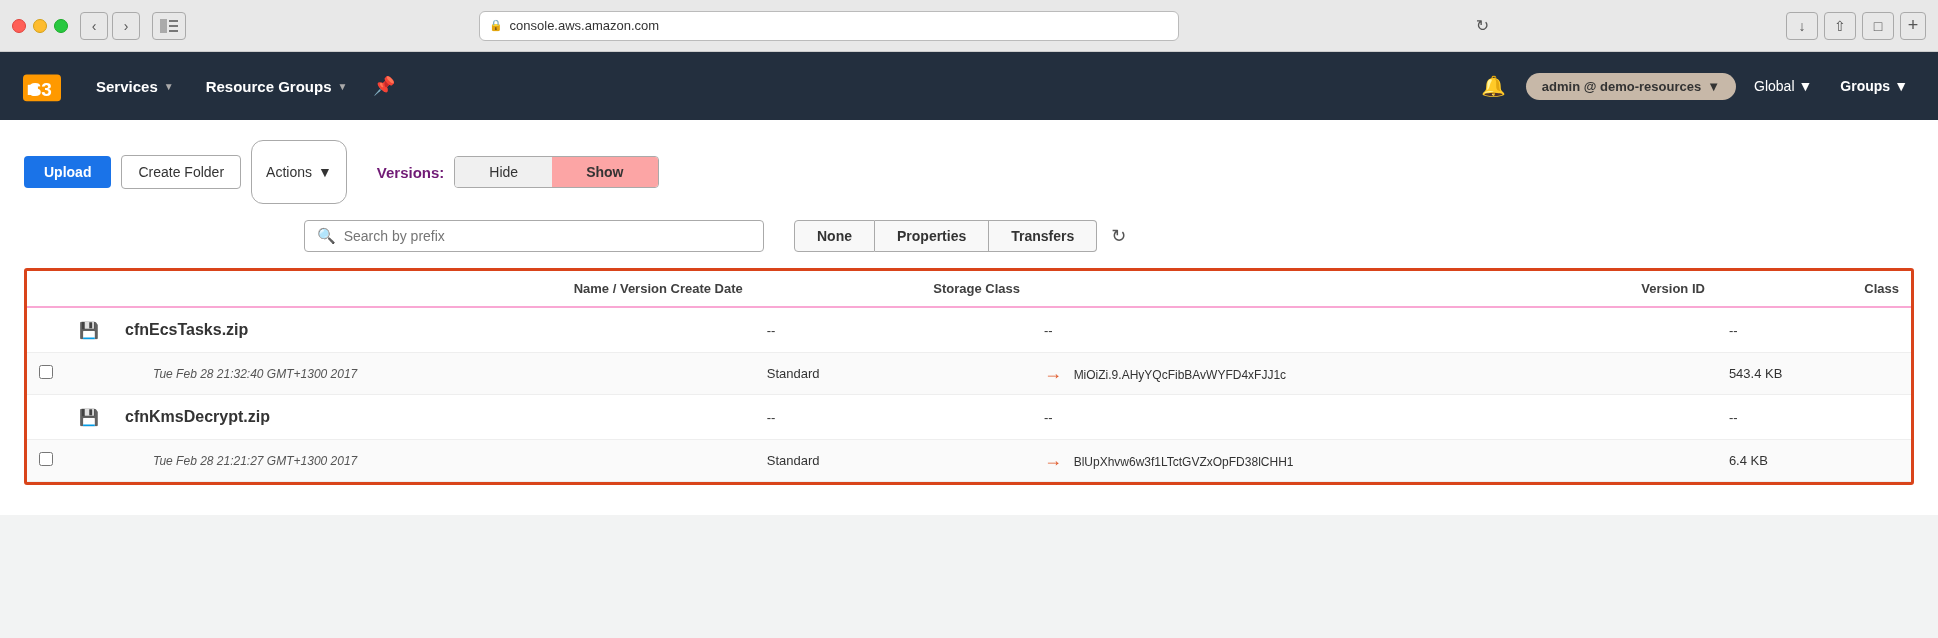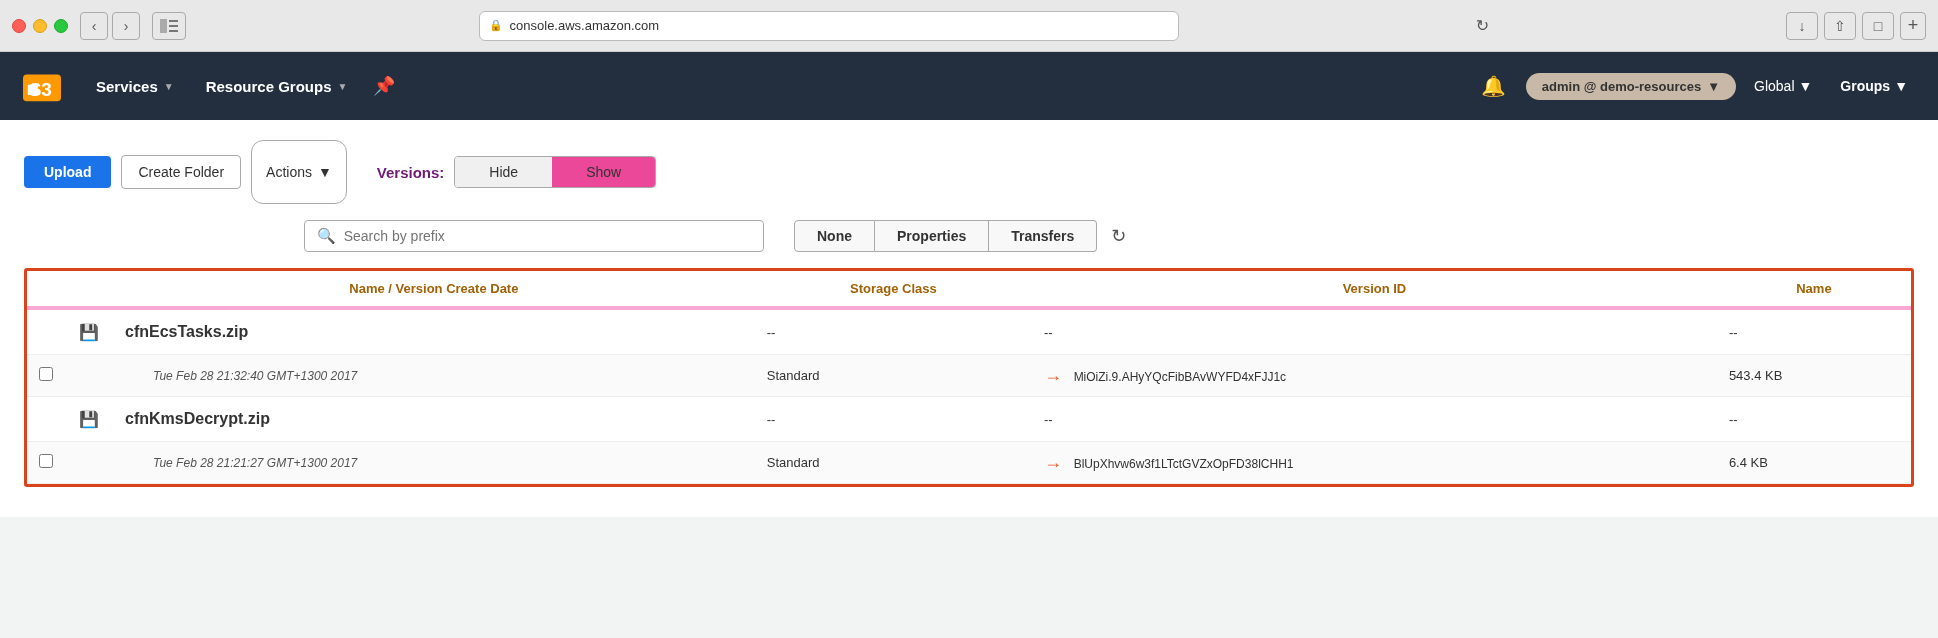--- a/index.html
+++ b/index.html
@@ -124,21 +124,21 @@
     .versions-label {
       font-size: 15px; font-weight: 700; color: #701a75; margin-left: 20px;
     }
     .versions-toggle {
       display: flex; border: 1px solid #aaa; border-radius: 4px; overflow: hidden;
     }
     .toggle-btn {
       padding: 7px 34px; font-size: 14px; font-weight: 500; cursor: pointer; border: none;
       background: #f0f0f0; color: #333;
     }
-    .toggle-btn.active { background: #ec4899; font-weight: 400; }
+    .toggle-btn.active { background: #fca5a5; font-weight: 700; }
 
     
     .search-row {
       display: flex;
       align-items: center;
       gap: 0;
       margin-bottom: 16px;
       margin-left: 280px;
     }
     .search-box {
@@ -167,23 +167,23 @@
       margin-left: 14px; background: none; border: none; cursor: pointer;
       font-size: 18px; color: #555;
     }
 
     
     .s3-table {
       width: 100%;
       border-collapse: collapse;
     }
     .s3-table th {
-      text-align: center; padding: 10px 12px;
-      font-size: 13px; font-weight: 700; color: #a16207;
-      border-bottom: 4px solid #f9a8d4;
+      text-align: right; padding: 10px 12px;
+      font-size: 13px; font-weight: 700; color: #404040;
+      border-bottom: 2px solid #f9a8d4;
       background: white;
     }
     .s3-table td {
       padding: 10px 12px; font-size: 13px; color: #333;
       border-bottom: 1px solid #eee;
     }
     .check-col { width: 36px; }
     .icon-col { width: 36px; }
 
     .file-icon {
@@ -318,21 +318,21 @@
 
   <div class="table-highlight-wrapper">
     <table class="s3-table">
       <thead>
         <tr>
           <th class="check-col"></th>
           <th class="icon-col"></th>
           <th>Name / Version Create Date</th>
           <th>Storage Class</th>
           <th>Version ID</th>
-          <th>Name</th>
+          <th>Class</th>
         </tr>
       </thead>
       <tbody id="file-tbody">
       <tr class="row-parent">
     <td class="check-col"></td>
     <td class="icon-col">
       <span class="file-icon">💾</span>
     </td>
     <td>
       <span class="file-name">cfnEcsTasks.zip</span>

